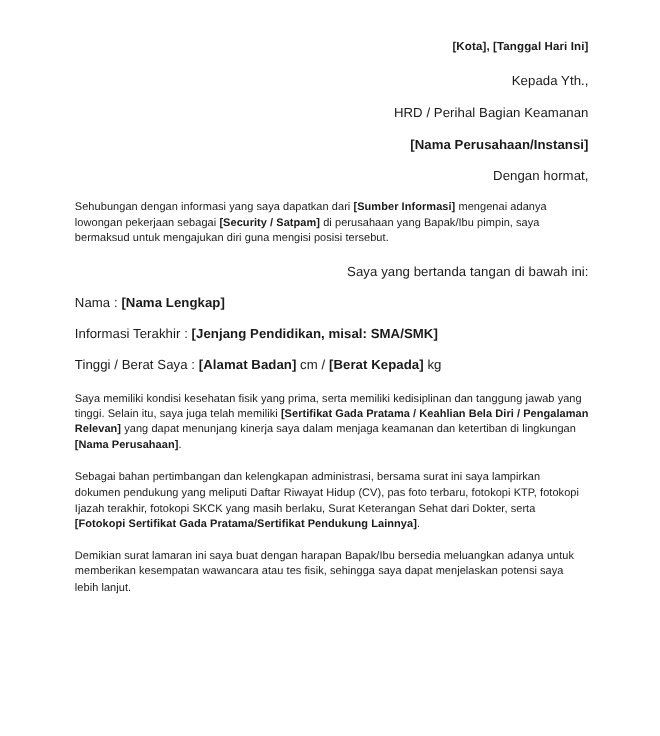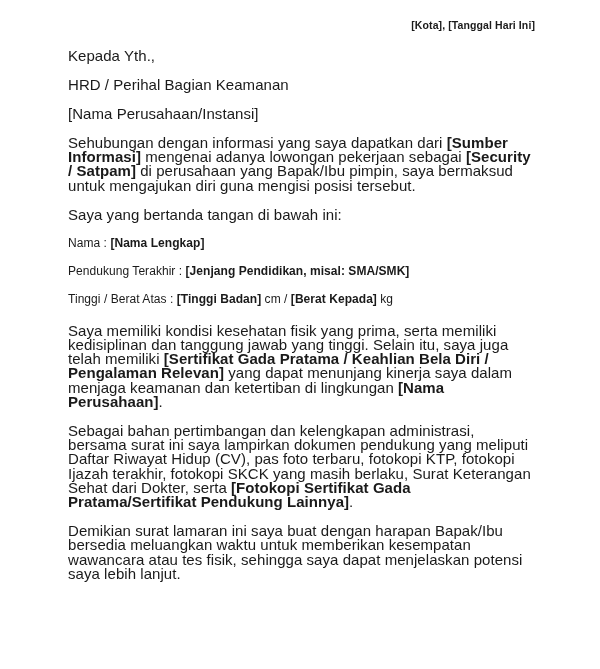--- a/index.html
+++ b/index.html
@@ -19,34 +19,35 @@
     width: 600px;
     height: 669px;
     background: #ffffff;
     box-sizing: border-box;
     padding: 0 65px 0 68px;
   }
   .doc-date {
     text-align: right;
     font-weight: bold;
     font-size: 10.5px;
-    padding-top: 19px;
+    padding-top: 36px;
     letter-spacing: 0.1px;
   }
   .line {
-    font-size: 15px;
+    font-size: 12px;
     line-height: 14px;
     margin-top: 15px;
     letter-spacing: 0.05px;
+    text-align: right;
   }
   .line.bold {
-    font-weight: normal;
+    font-weight: bold;
   }
   .para {
-    font-size: 15px;
+    font-size: 10px;
     line-height: 14.2px;
     margin-top: 15px;
     text-align: left;
     letter-spacing: 0.05px;
   }
   .para b, .line b {
     font-weight: bold;
   }
   .field {
     font-size: 12px;
@@ -64,32 +65,33 @@
   <div class="doc-date">[Kota], [Tanggal Hari Ini]</div>
 
   <div class="line gap-lg">Kepada Yth.,</div>
 
   <div class="line">HRD / Perihal Bagian Keamanan</div>
 
   <div class="line bold">[Nama Perusahaan/Instansi]</div>
 
 
 
+  <div class="line">Dengan hormat,</div>
 
   <div class="para"><span>Sehubungan dengan informasi yang saya dapatkan dari </span><b>[Sumber Informasi]</b><span> mengenai adanya lowongan pekerjaan sebagai </span><b>[Security / Satpam]</b><span> di perusahaan yang Bapak/Ibu pimpin, saya bermaksud untuk mengajukan diri guna mengisi posisi tersebut.</span></div>
 
   <div class="line">Saya yang bertanda tangan di bawah ini:</div>
 
   <div class="field"><span>Nama : </span><b>[Nama Lengkap]</b></div>
 
 
-  <div class="field"><span>Pendukung Terakhir : </span><b>[Jenjang Pendidikan, misal: SMA/SMK]</b></div>
+  <div class="field"><span>Informasi Terakhir : </span><b>[Jenjang Pendidikan, misal: SMA/SMK]</b></div>
 
-  <div class="field"><span>Tinggi / Berat Atas : </span><b>[Tinggi Badan]</b><span> cm / </span><b>[Berat Kepada]</b><span> kg</span></div>
+  <div class="field"><span>Tinggi / Berat Saya : </span><b>[Alamat Badan]</b><span> cm / </span><b>[Berat Kepada]</b><span> kg</span></div>
 
   <div class="para gap-lg"><span>Saya memiliki kondisi kesehatan fisik yang prima, serta memiliki kedisiplinan dan tanggung jawab yang tinggi. Selain itu, saya juga telah memiliki </span><b>[Sertifikat Gada Pratama / Keahlian Bela Diri / Pengalaman Relevan]</b><span> yang dapat menunjang kinerja saya dalam menjaga keamanan dan ketertiban di lingkungan </span><b>[Nama Perusahaan]</b><span>.</span></div>
 
   <div class="para"><span>Sebagai bahan pertimbangan dan kelengkapan administrasi, bersama surat ini saya lampirkan dokumen pendukung yang meliputi Daftar Riwayat Hidup (CV), pas foto terbaru, fotokopi KTP, fotokopi Ijazah terakhir, fotokopi SKCK yang masih berlaku, Surat Keterangan Sehat dari Dokter, serta </span><b>[Fotokopi Sertifikat Gada Pratama/Sertifikat Pendukung Lainnya]</b><span>.</span></div>
 
-  <div class="para">Demikian surat lamaran ini saya buat dengan harapan Bapak/Ibu bersedia meluangkan waktu untuk memberikan kesempatan wawancara atau tes fisik, sehingga saya dapat menjelaskan potensi saya lebih lanjut.</div>
+  <div class="para">Demikian surat lamaran ini saya buat dengan harapan Bapak/Ibu bersedia meluangkan adanya untuk memberikan kesempatan wawancara atau tes fisik, sehingga saya dapat menjelaskan potensi saya lebih lanjut.</div>
 
 
 </div>
 
 </body></html>

